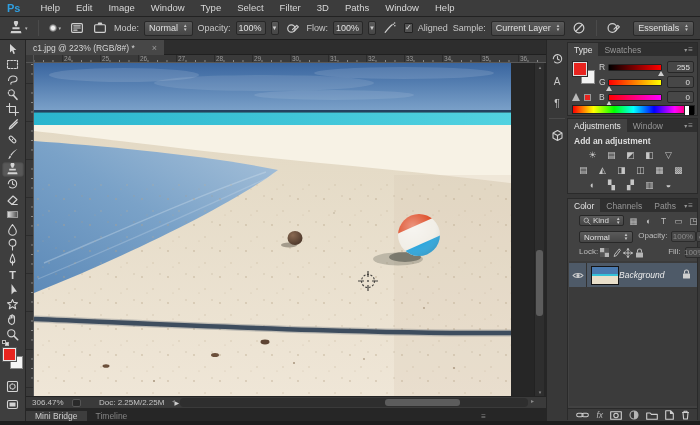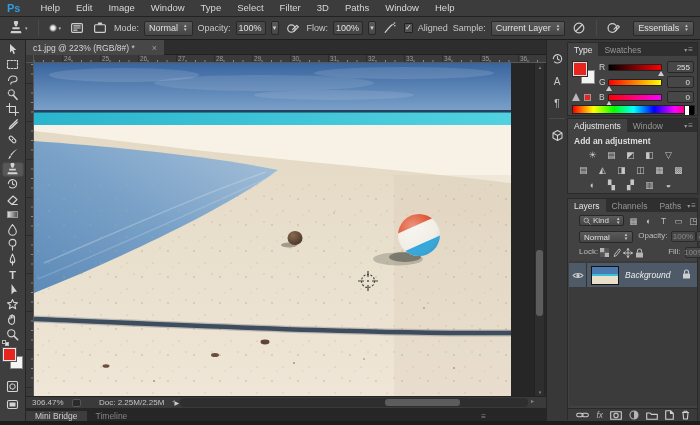--- a/index.html
+++ b/index.html
@@ -112,21 +112,21 @@
   .lrow{position:absolute;left:8px;width:131px;display:flex;font-size:8px;color:#bdbdbd}
   .kindbox{display:flex;align-items:center;background:linear-gradient(#5a5a5a,#464646);border:1px solid #282828;border-radius:2px;height:11px;padding:0 3px;color:#ddd;gap:2px}
   .lico{width:12px;height:11px;display:flex;align-items:center;justify-content:center;font-size:8.5px;color:#c0c0c0}
   .dimval{background:#474747;border:1px solid #2c2c2c;border-radius:2px;height:11px;min-width:23px;display:flex;align-items:center;justify-content:flex-end;padding:0 2px;color:#8a8a8a}
   .dimbtn{background:#474747;border:1px solid #2c2c2c;border-radius:2px;width:8px;height:11px;display:flex;align-items:center;justify-content:center;font-size:5px;color:#8a8a8a}
   .layerlist{position:absolute;left:1px;top:62px;width:128px;height:145px;background:#3b3b3b}
   .layer-sel{position:absolute;left:0;top:2px;width:128px;height:24px;background:#4e5a68;display:flex;align-items:center}
   .eyecell{width:18px;height:24px;border-right:1px solid #333;display:flex;align-items:center;justify-content:center}
   .thumb{width:28px;height:19px;margin-left:4px;border:1px solid #141414;background:
     linear-gradient(#4a7ab0 0 42%,#35c2d8 42% 52%,#e9dfca 52% 100%)}
-  .lname{margin-left:6px;font-style:italic;font-size:8.5px;color:#ececec}
+  .lname{font-style:italic;font-size:8.5px;color:#ececec}
   .llock{margin-left:auto;margin-right:6px}
   .lbottom{position:absolute;left:0;top:209px;width:129px;height:13px;background:#3a3a3a;border-top:1px solid #2a2a2a;display:flex;align-items:center;justify-content:flex-end;gap:7px;padding-right:7px}
   .lbottom .bic{display:flex;align-items:center;justify-content:center;color:#b5b5b5}
   .fxtxt{font-size:8.5px;font-style:italic;color:#b5b5b5}
 
   svg text{font-family:"Liberation Sans",sans-serif}
 </style>
 </head>
 <body>
 
@@ -587,21 +587,21 @@
         <span class="adjico">◐</span>
         <span class="adjico">▚</span>
         <span class="adjico">▞</span>
         <span class="adjico">▥</span>
         <span class="adjico">◒</span>
       </div>
     </div>
 
     <div class="panel" style="top:158px;height:222px">
       <div class="phead">
-        <span class="ptab active">Layers</span>
+        <span class="ptab active">Color</span>
         <span class="ptab">Channels</span>
         <span class="ptab">Paths</span>
         <span class="pmenu">≡</span>
       </div>
 
       <div class="lrow" style="top:16px;height:12px;padding:0 3px;gap:3px">
         <span class="kindbox">
           <svg class="micon" width="8" height="8" viewBox="0 0 13 13">
               <circle cx="5.3" cy="5.3" r="3.6"></circle>
               <path d="M8 8 L11.7 11.7"></path>

